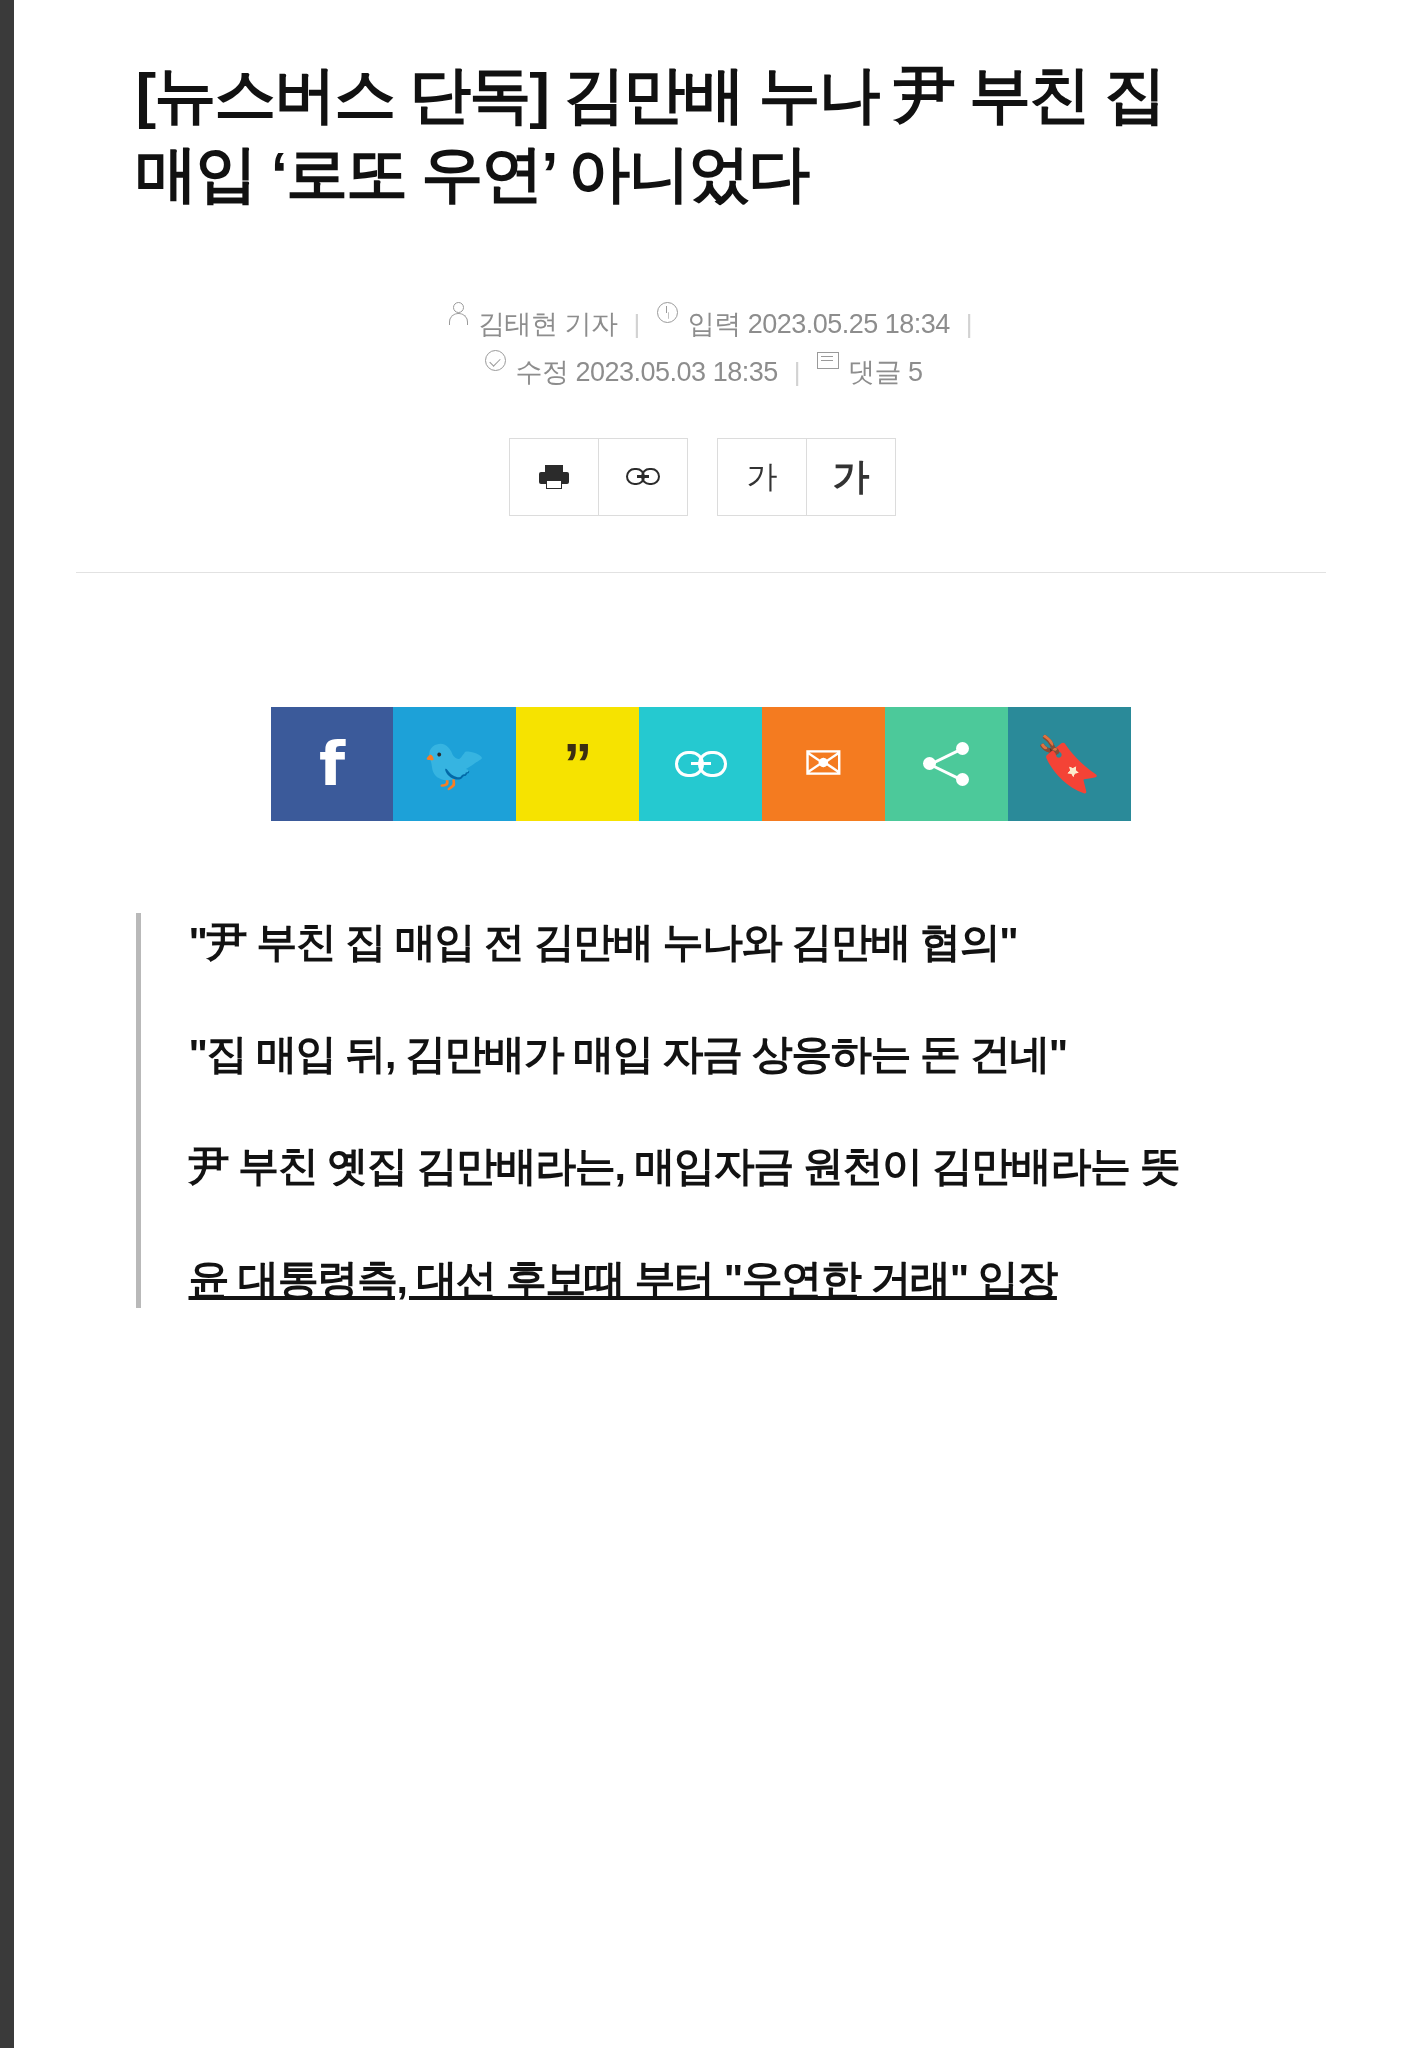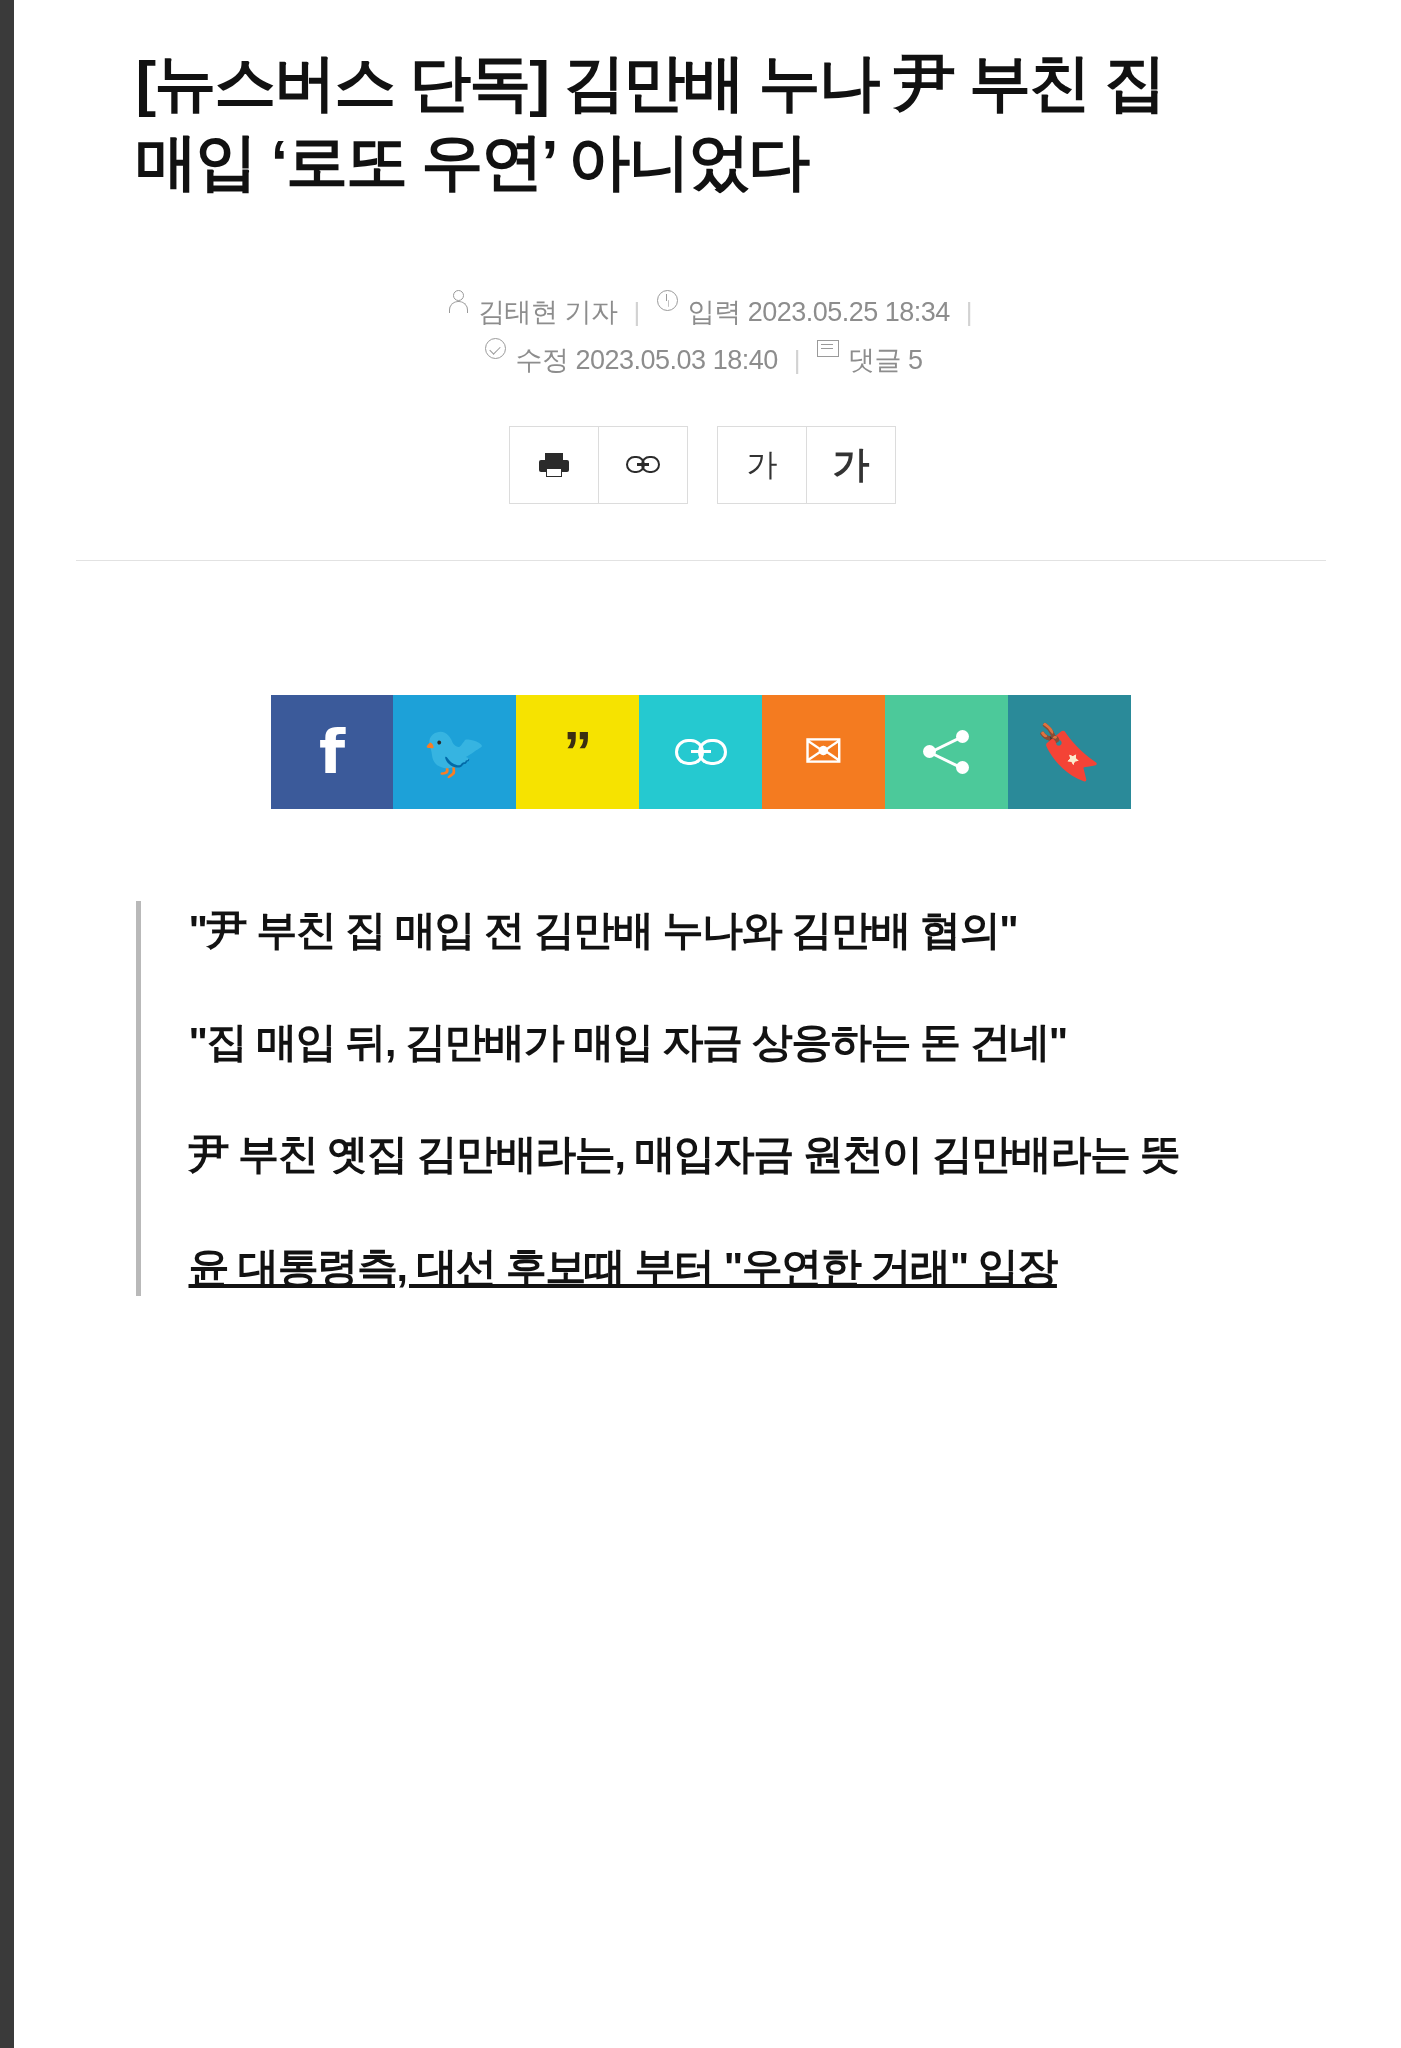--- a/index.html
+++ b/index.html
@@ -16,21 +16,21 @@
     overflow: hidden;
   }
   
   .left-gutter {
     position: absolute;
     left: 0; top: 0;
     width: 14px; height: 2048px;
     background: #3a3a3a;
   }
   .page {
-    padding: 0 0 0 0;
+    padding: 12px 0 0 0;
     width: 1401px;
   }
   .article {
     margin: 0 auto;
     width: 1250px;
     padding-left: 60px;
     padding-right: 55px;
     padding-top: 44px;
   }
   h1.headline {
@@ -305,21 +305,21 @@
         <span class="sep">|</span>
         <span class="chunk">
           <span class="mini-ico ico-clock"></span>
           <span>입력 2023.05.25 18:34</span>
         </span>
         <span class="sep">|</span>
       </div>
       <div class="row">
         <span class="chunk">
           <span class="mini-ico ico-check"></span>
-          <span>수정 2023.05.03 18:40</span>
+          <span>수정 2023.05.03 18:35</span>
         </span>
         <span class="sep">|</span>
         <span class="chunk">
           <span class="mini-ico ico-comment"></span>
           <span>댓글 5</span>
         </span>
       </div>
     </div>
 
     <div class="tools">

